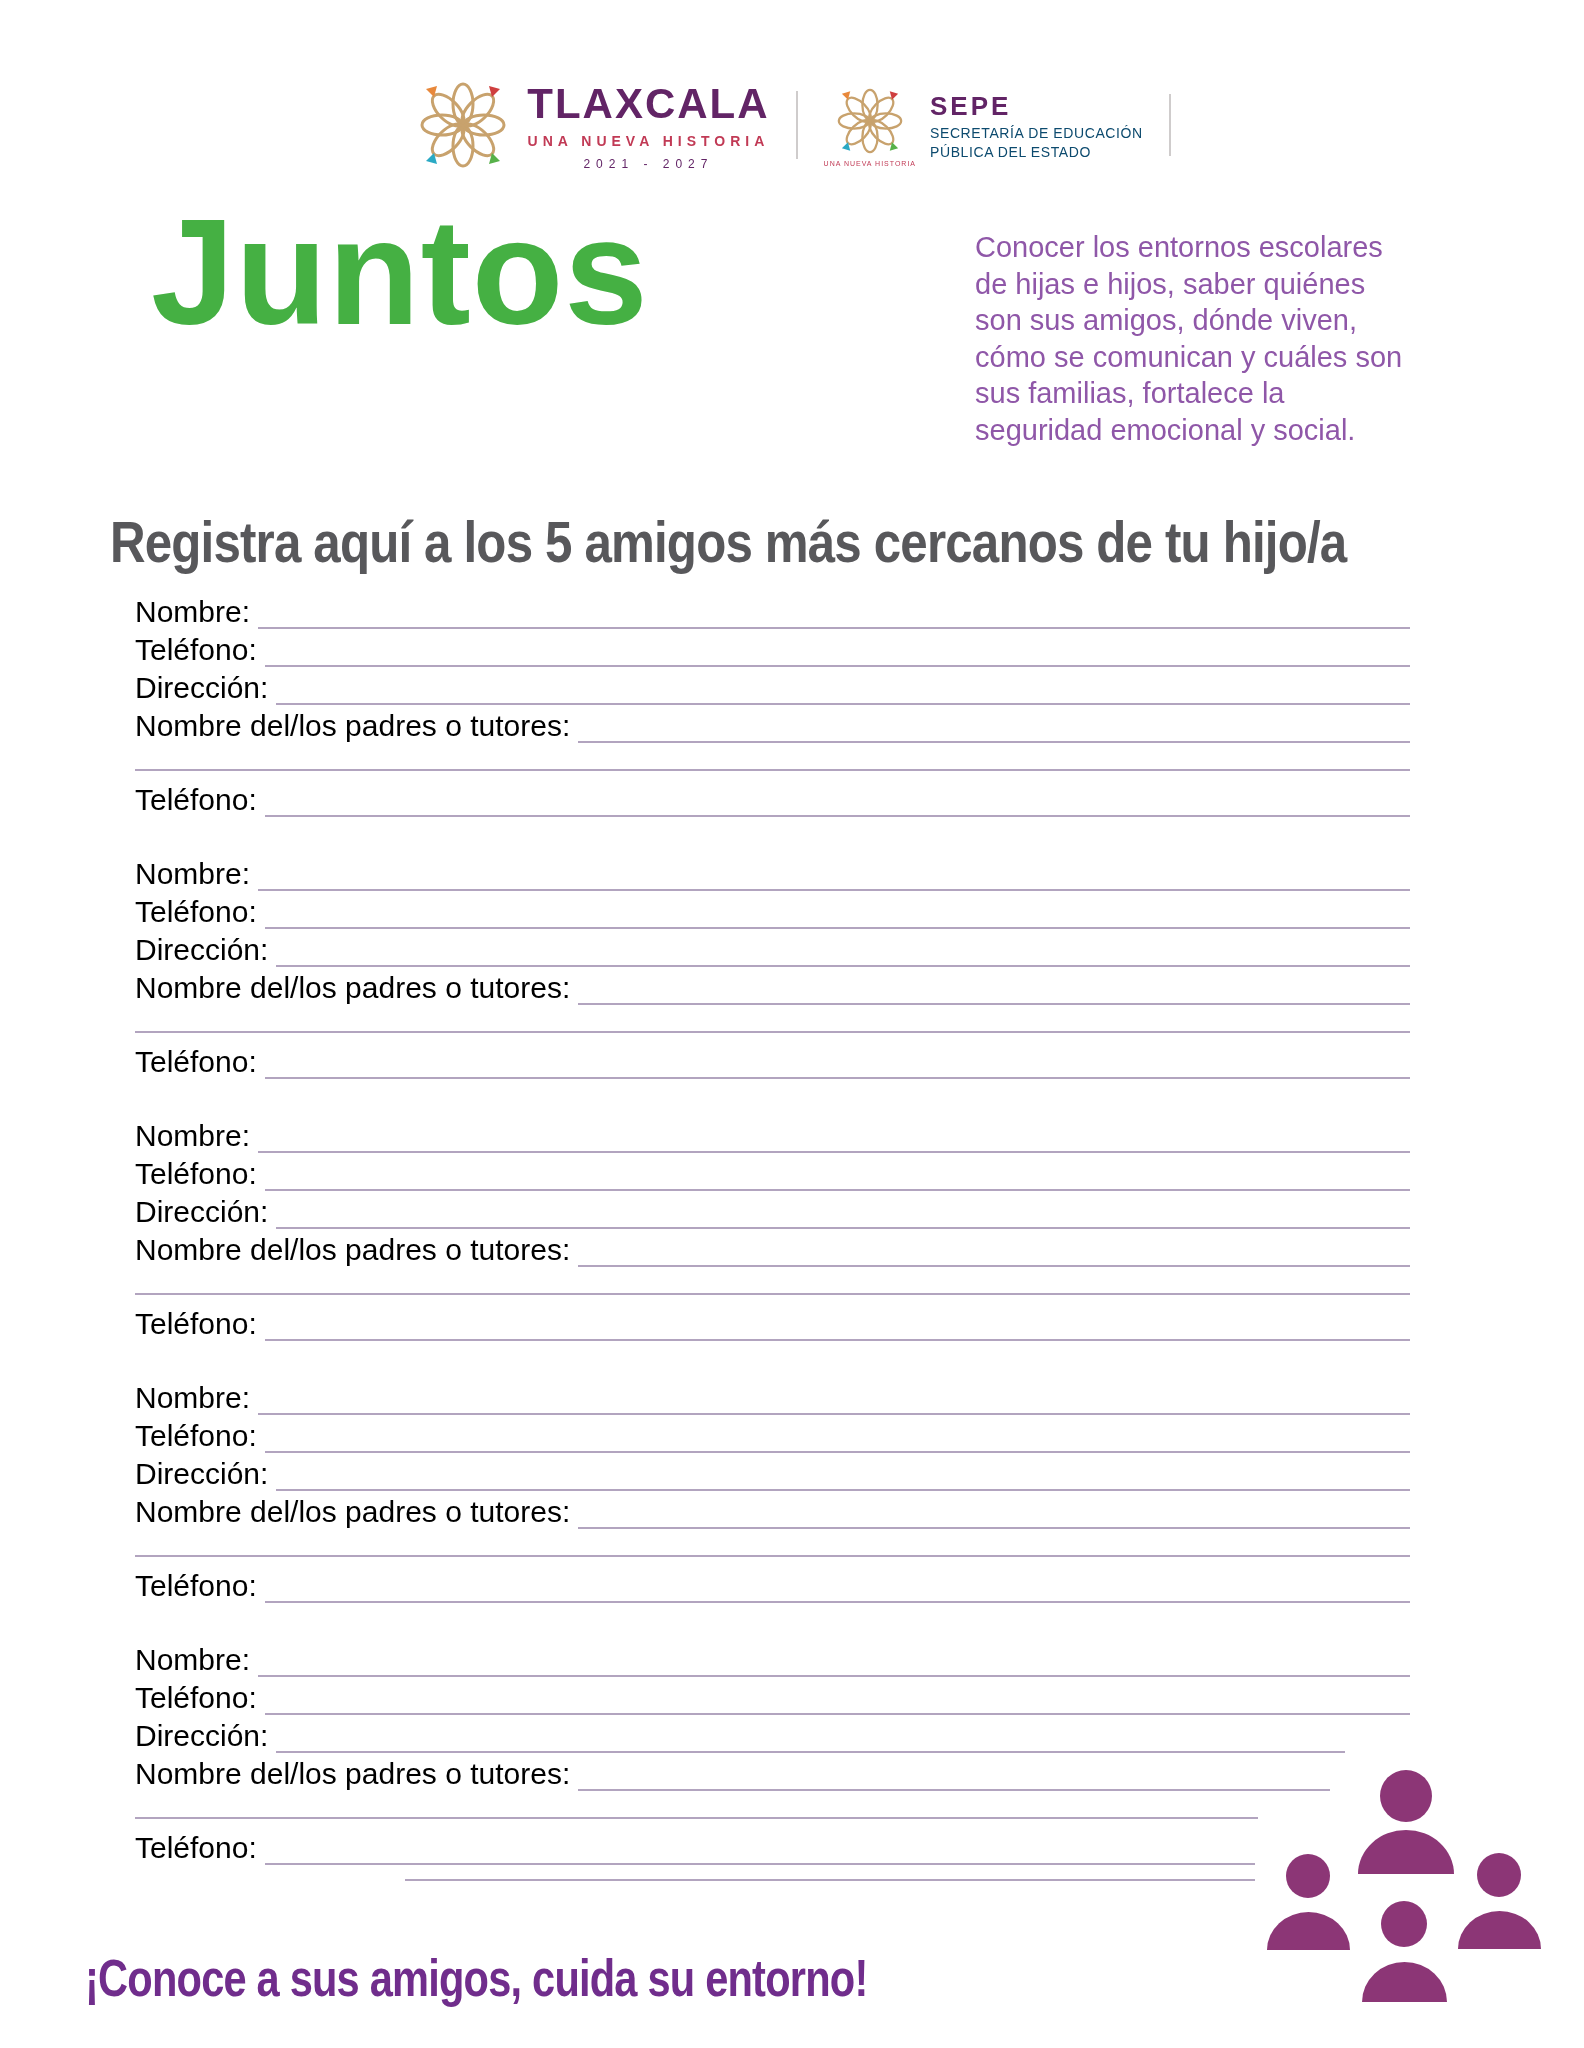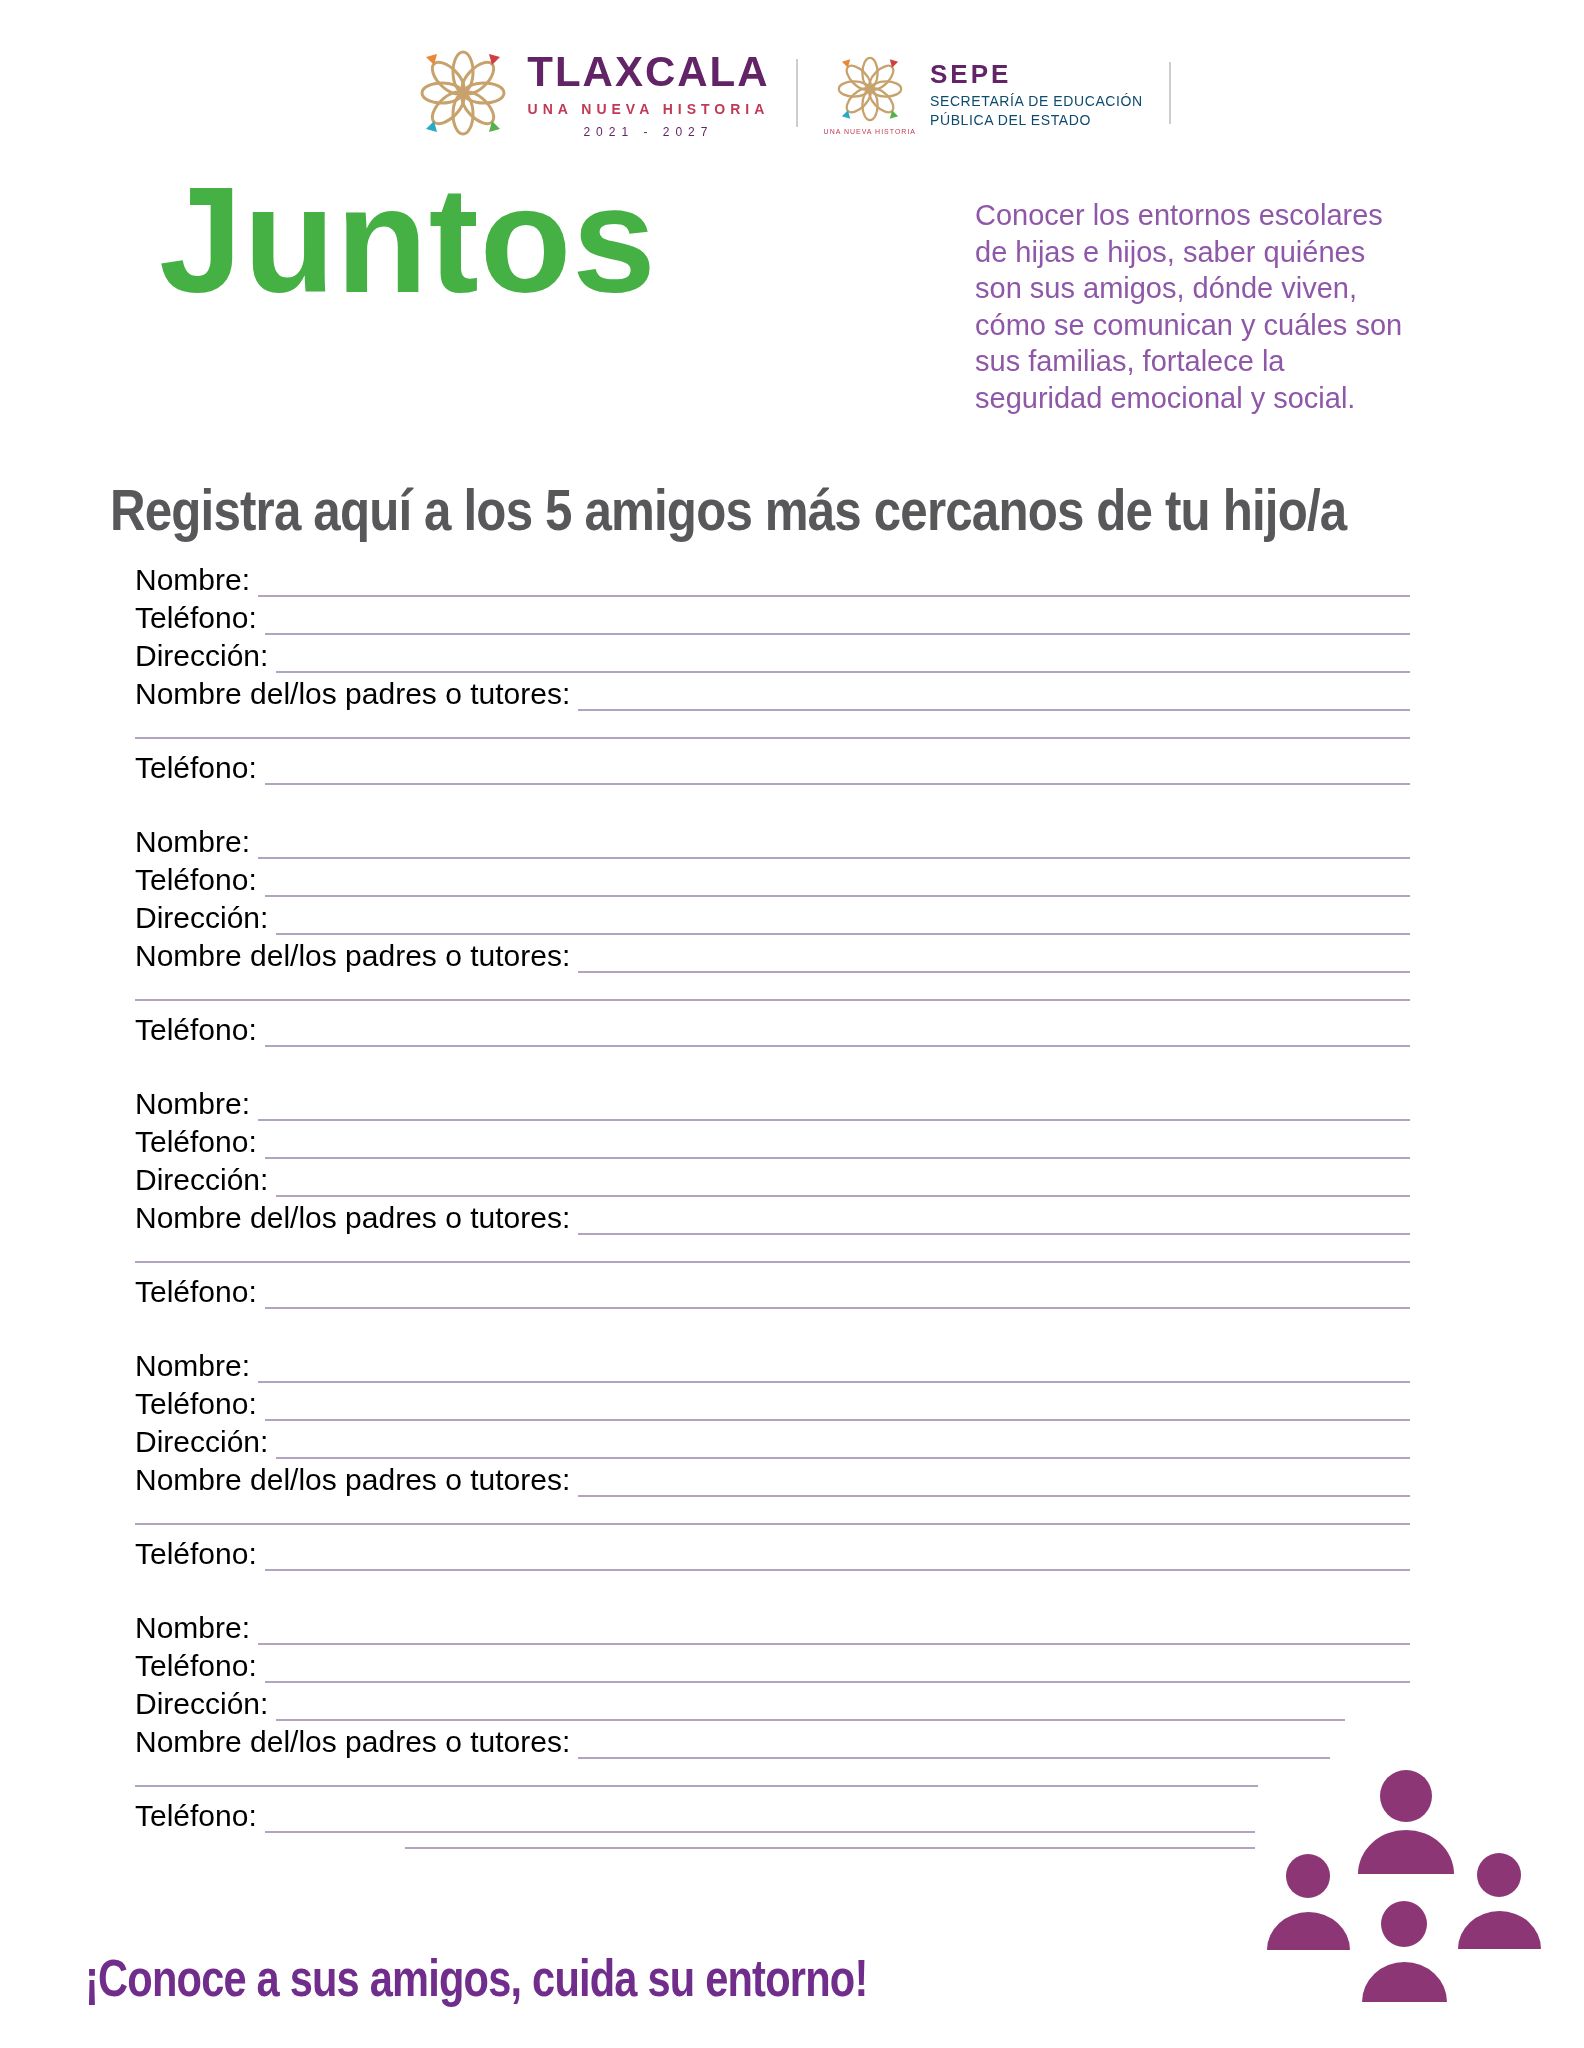--- a/index.html
+++ b/index.html
@@ -7,21 +7,21 @@
     width: 1584px; height: 2048px;
     background: #ffffff;
     font-family: "Liberation Sans", sans-serif;
     position: relative;
     overflow: hidden;
   }
 
   
   .header {
     display: flex; align-items: center; justify-content: center;
-    padding-top: 43px; gap: 26px;
+    padding-top: 75px; gap: 26px;
   }
   .brand { display: flex; align-items: center; gap: 14px; }
   .flower { width: 100px; height: 100px; }
   .flower.small { width: 76px; height: 76px; }
   .v-divider { width: 2px; height: 68px; background: #cfcccc; }
   .v-divider.short { height: 62px; }
 
   .tlx-col { display: flex; flex-direction: column; align-items: center; }
   .tlx-name { font-size: 42px; font-weight: bold; color: #622466; letter-spacing: 2px; }
   .tlx-tag  { font-size: 14px; font-weight: bold; color: #c13a55; letter-spacing: 5px; margin-top: 5px; }
@@ -32,21 +32,21 @@
 
   .org-col { display: flex; flex-direction: column; }
   .org-name { font-size: 26px; font-weight: bold; color: #622466; letter-spacing: 3px; }
   .org-sub  { font-size: 14px; color: #0c4a6e; letter-spacing: 0.6px; margin-top: 3px; }
 
   
   .title-row { display: flex; margin: 28px 135px 0 135px; }
   .title-left { width: 800px; }
   .juntos {
     font-size: 150px; font-weight: 800; color: #45b043;
-    line-height: 0.92; margin-left: 24px; letter-spacing: 1px;
+    line-height: 0.92; margin-left: 16px; letter-spacing: 1px;
   }
   .title-sub {
     font-size: 44px; font-weight: 800; color: #45b043;
     line-height: 1.1; margin-top: 14px;
   }
   .intro {
     width: 474px; margin-left: auto; margin-top: 26px;
     font-size: 29px; line-height: 1.26; color: #8f57a8;
     white-space: pre-line;
   }

